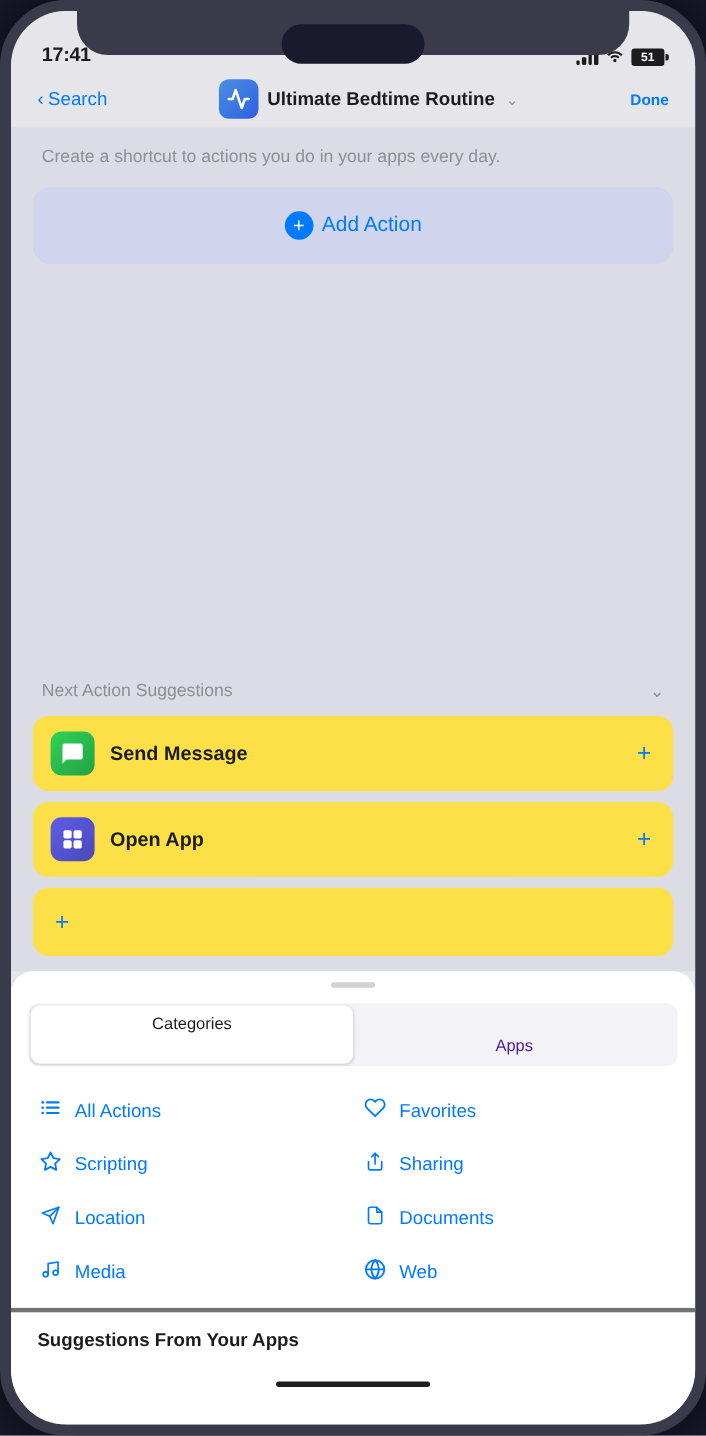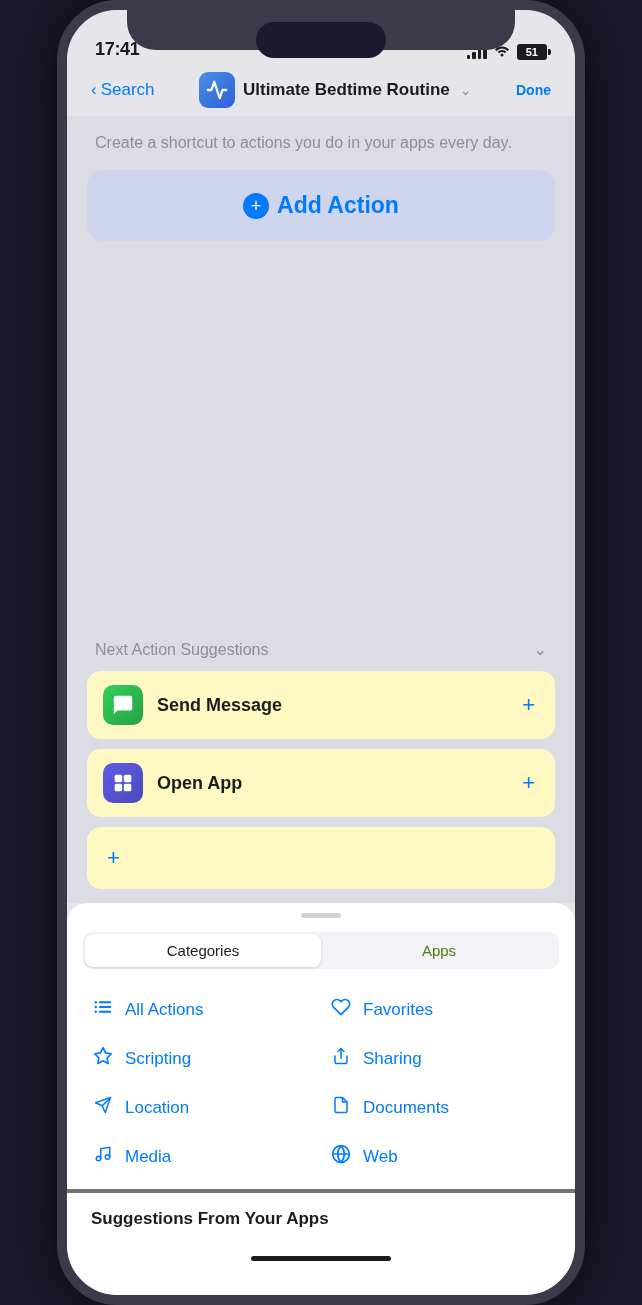--- a/index.html
+++ b/index.html
@@ -5,21 +5,21 @@
     * { box-sizing: border-box; margin: 0; padding: 0; }
     body {
       background: #1a1a2e;
       display: flex;
       justify-content: center;
       align-items: center;
       min-height: 100vh;
       font-family: -apple-system, BlinkMacSystemFont, 'SF Pro Display', 'Helvetica Neue', sans-serif;
     }
     .phone-frame {
-      width: 528px;
+      width: 642px;
       height: 1305px;
       background: #e8e8ed;
       border-radius: 60px;
       position: relative;
       overflow: hidden;
       border: 10px solid #3a3a4a;
       box-shadow: inset 0 0 0 2px #5a5a6a, 0 0 60px rgba(0,0,0,0.8);
     }
     .phone-frame::before {
       content: '';
@@ -211,22 +211,22 @@
       display: flex;
       align-items: center;
       justify-content: center;
       color: white;
       font-size: 18px;
       font-weight: 300;
       line-height: 1;
     }
     .add-action-label {
       color: #007aff;
-      font-size: 23px;
-      font-weight: 700;
+      font-size: 19px;
+      font-weight: 400;
     }
     
     .content-spacer {
       flex: 1;
       background: #dcdce4;
       min-height: 20px;
     }
     
     .suggestions-section {
       background: #dcdce4;
@@ -242,21 +242,21 @@
       color: #8e8e93;
       font-size: 16px;
       font-weight: 400;
     }
     .suggestions-chevron {
       color: #8e8e93;
       font-size: 16px;
     }
     
     .action-item {
-      background: #fef9c3;
+      background: #fde047;
       border-radius: 14px;
       padding: 14px 16px;
       display: flex;
       align-items: center;
       justify-content: space-between;
       margin-bottom: 10px;
     }
     .action-item-left {
       display: flex;
       align-items: center;
@@ -349,21 +349,22 @@
       font-size: 15px;
       font-weight: 500;
       cursor: pointer;
     }
     .segment.active {
       background: white;
       color: #1c1c1e;
       box-shadow: 0 1px 3px rgba(0,0,0,0.15);
     }
     .segment.inactive {
-      color: #4d7c0f;
+      color: #4c1d95;
+      margin-top: 20px;
     }
     
     .category-grid {
       display: grid;
       grid-template-columns: 1fr 1fr;
       gap: 0;
       padding: 0 16px;
     }
     .category-item {
       display: flex;

